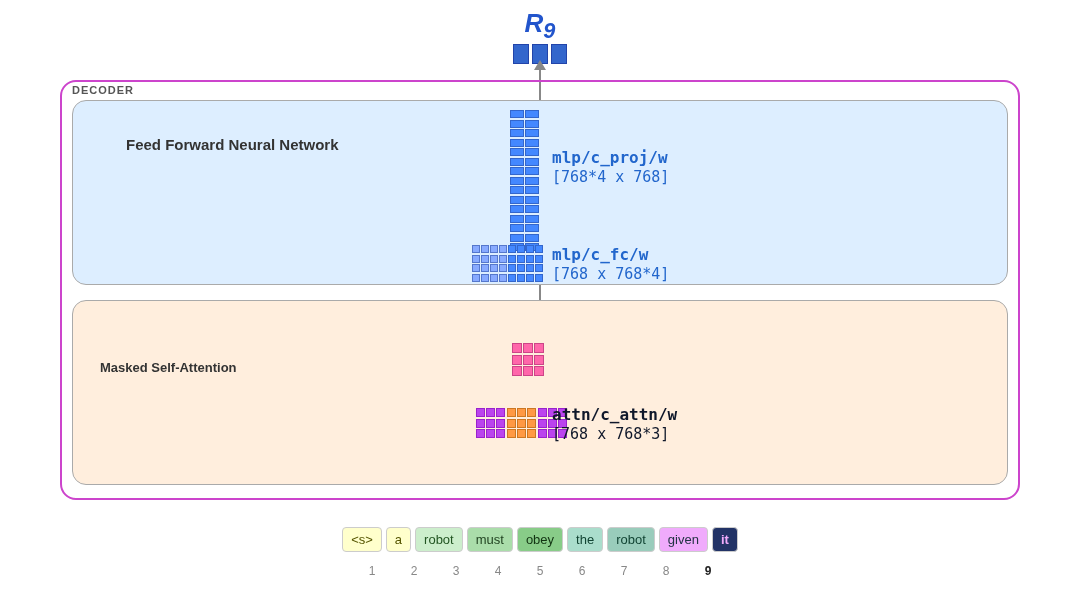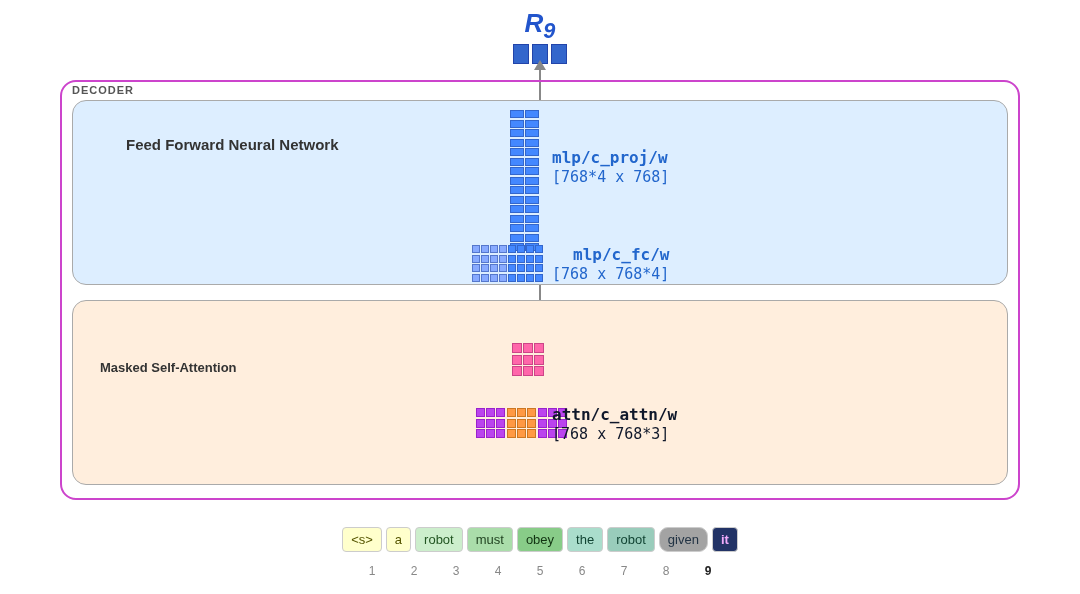--- a/index.html
+++ b/index.html
@@ -203,21 +203,21 @@
       font-weight: normal;
     }
 
     .token-s { background: #ffffcc; color: #555500; }
     .token-a { background: #ffffcc; color: #555500; }
     .token-robot { background: #cceecc; color: #225522; text-align: center; }
     .token-must { background: #aaddaa; color: #224422; }
     .token-obey { background: #88cc88; color: #113311; }
     .token-the { background: #aaddcc; color: #114433; }
     .token-orders { background: #99ccbb; color: #114433; }
-    .token-given { background: #a3a3a3; color: #223344; border-radius: 9px; }
+    .token-given { background: #f0abfc; color: #223344; }
     .token-it { background: #223366; color: #f0abfc; font-weight: bold; }
 
     
     .position-row {
       position: absolute;
       bottom: 16px;
       left: 0;
       right: 0;
       display: flex;
       justify-content: center;
@@ -379,21 +379,21 @@
       <div class="cell-blue-light" style="width:8px;height:8px;"></div>
       <div class="cell-blue-light" style="width:8px;height:8px;"></div>
       <div class="cell-blue-light" style="width:8px;height:8px;"></div>
       <div class="cell-blue" style="width:8px;height:8px;"></div>
       <div class="cell-blue" style="width:8px;height:8px;"></div>
       <div class="cell-blue" style="width:8px;height:8px;"></div>
       <div class="cell-blue" style="width:8px;height:8px;"></div>
     </div>
   </div>
 
-  <div class="weight-label" style="top: 245px; left: 552px; color: #2266cc; font-size: 16px; text-align: right;">
+  <div class="weight-label" style="top: 245px; left: 552px; color: #2266cc; font-size: 16px;">
     <span>mlp/c_fc/w</span><br>
     <span class="weight-sublabel">[768 x 768*4]</span>
   </div>
 
   <div class="matrix-container" style="top: 343px; left: 512px;">
     <div class="matrix-row">
       <div class="cell-pink" style="width:10px;height:10px;"></div>
       <div class="cell-pink" style="width:10px;height:10px;"></div>
       <div class="cell-pink" style="width:10px;height:10px;"></div>
     </div>

